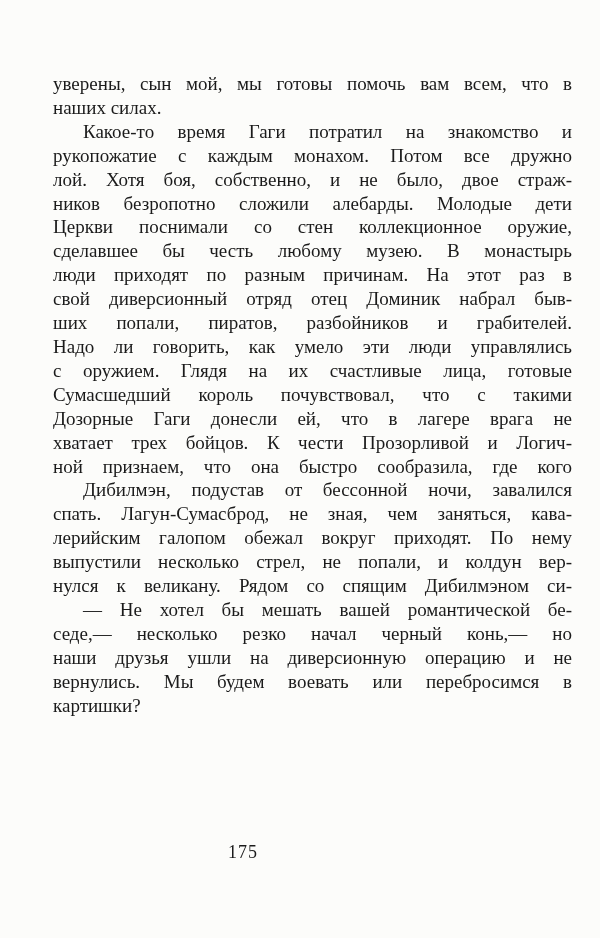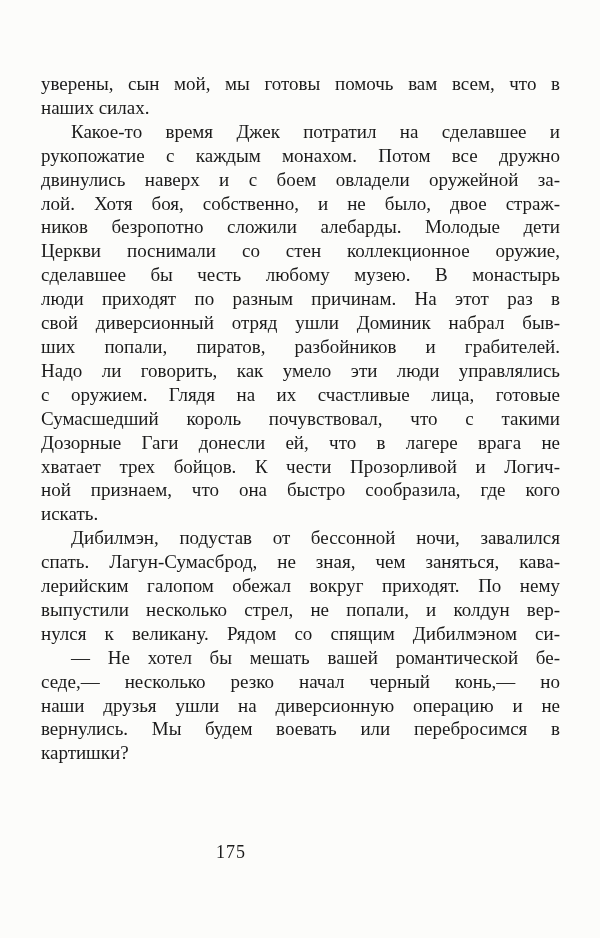--- a/index.html
+++ b/index.html
@@ -11,20 +11,21 @@
     height: 938px;
     background: #fcfcfa;
     font-family: "Liberation Serif", "DejaVu Serif", serif;
     overflow: hidden;
   }
   .page {
     position: relative;
     width: 476px;
     height: 938px;
     background: #fcfcfa;
+    margin-left: 12px;
   }
   .text-block {
     position: absolute;
     left: 41px;
     top: 72px;
     width: 519px;
     color: #1b1b1b;
     font-size: 19px;
     line-height: 23.9px;
   }
@@ -49,37 +50,35 @@
     letter-spacing: 1px;
   }
 </style>
 </head>
 <body>
 
 <div class="page">
   <div class="text-block">
       <div class="line">уверены, сын мой, мы готовы помочь вам всем, что в</div>
       <div class="line last">наших силах.</div>
-      <div class="line indent">Какое-то время Джек потратил на сделавшее и</div>
+      <div class="line indent">Какое-то время Гаги потратил на знакомство и</div>
       <div class="line">рукопожатие с каждым монахом. Потом все дружно</div>
-      <div class="line">двинулись наверх и с боем овладели оружейной за-</div>
       <div class="line">лой. Хотя боя, собственно, и не было, двое страж-</div>
       <div class="line">ников безропотно сложили алебарды. Молодые дети</div>
       <div class="line">Церкви поснимали со стен коллекционное оружие,</div>
       <div class="line">сделавшее бы честь любому музею. В монастырь</div>
       <div class="line">люди приходят по разным причинам. На этот раз в</div>
-      <div class="line">свой диверсионный отряд ушли Доминик набрал быв-</div>
+      <div class="line">свой диверсионный отряд отец Доминик набрал быв-</div>
       <div class="line">ших попали, пиратов, разбойников и грабителей.</div>
       <div class="line">Надо ли говорить, как умело эти люди управлялись</div>
       <div class="line">с оружием. Глядя на их счастливые лица, готовые</div>
       <div class="line">Сумасшедший король почувствовал, что с такими</div>
       <div class="line">Дозорные Гаги донесли ей, что в лагере врага не</div>
       <div class="line">хватает трех бойцов. К чести Прозорливой и Логич-</div>
       <div class="line">ной признаем, что она быстро сообразила, где кого</div>
-      <div class="line last">искать.</div>
       <div class="line indent">Дибилмэн, подустав от бессонной ночи, завалился</div>
       <div class="line">спать. Лагун-Сумасброд, не зная, чем заняться, кава-</div>
       <div class="line">лерийским галопом обежал вокруг приходят. По нему</div>
       <div class="line">выпустили несколько стрел, не попали, и колдун вер-</div>
       <div class="line">нулся к великану. Рядом со спящим Дибилмэном си-</div>
       <div class="line indent">— Не хотел бы мешать вашей романтической бе-</div>
       <div class="line">седе,— несколько резко начал черный конь,— но</div>
       <div class="line">наши друзья ушли на диверсионную операцию и не</div>
       <div class="line">вернулись. Мы будем воевать или перебросимся в</div>
       <div class="line last">картишки?</div>

